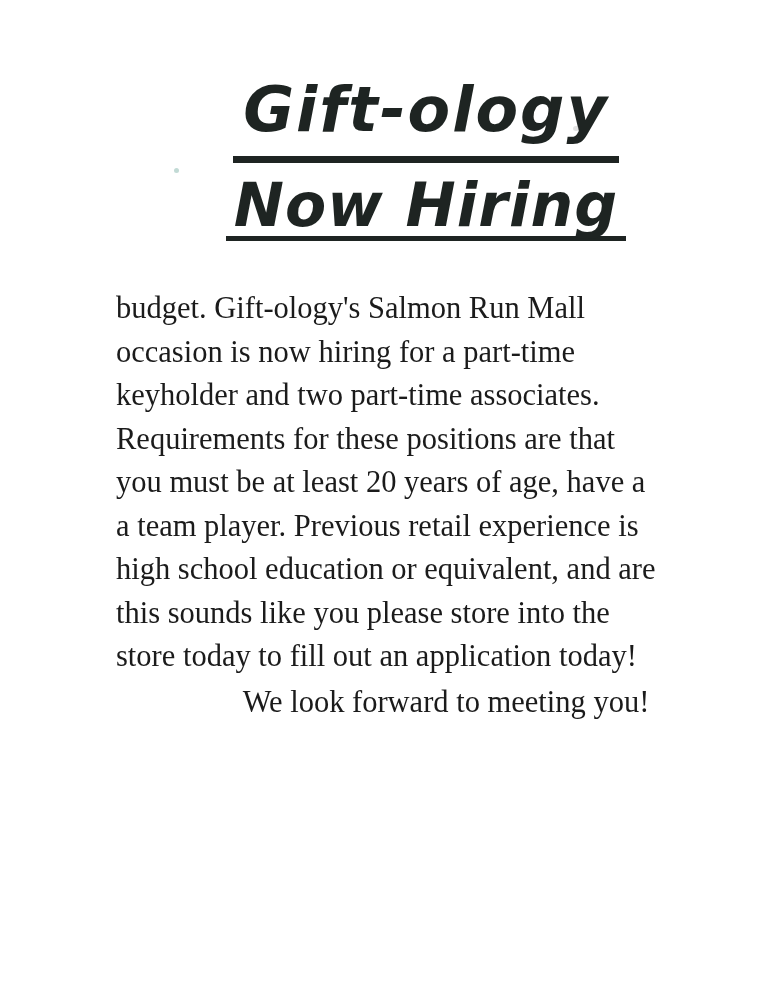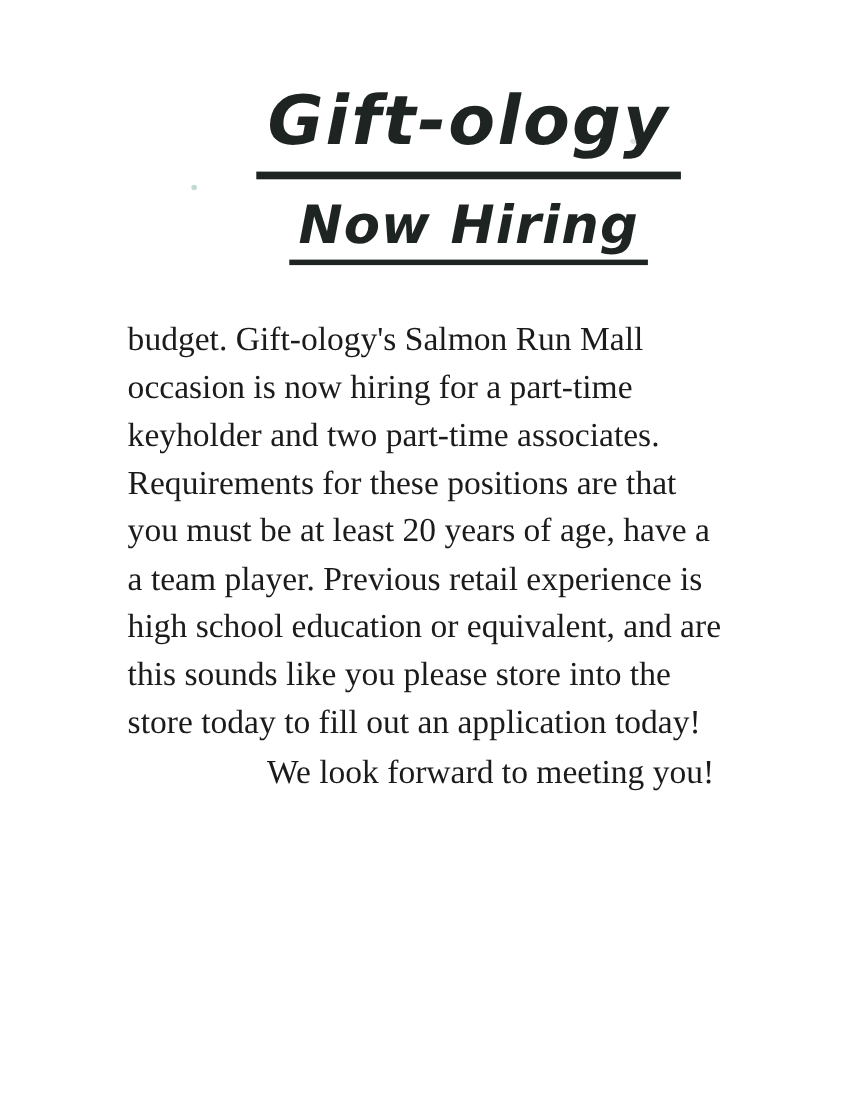--- a/index.html
+++ b/index.html
@@ -41,21 +41,21 @@
   .subtitle-wrap {
     text-align: center;
     margin: 0;
     padding-top: 15px;
   }
   .subtitle {
     display: inline-block;
     font-family: "DejaVu Sans", sans-serif;
     font-style: italic;
     font-weight: bold;
-    font-size: 48px;
+    font-size: 60px;
     line-height: 54px;
     letter-spacing: 1px;
     color: var(--ink-title, #1e2422);
     border-bottom: 5px solid var(--ink-title, #1e2422);
     padding: 0 8px 4px 8px;
   }
   .body-text {
     margin: 46px 0 0 74px;
     font-size: 30.5px;
     line-height: 43.5px;

